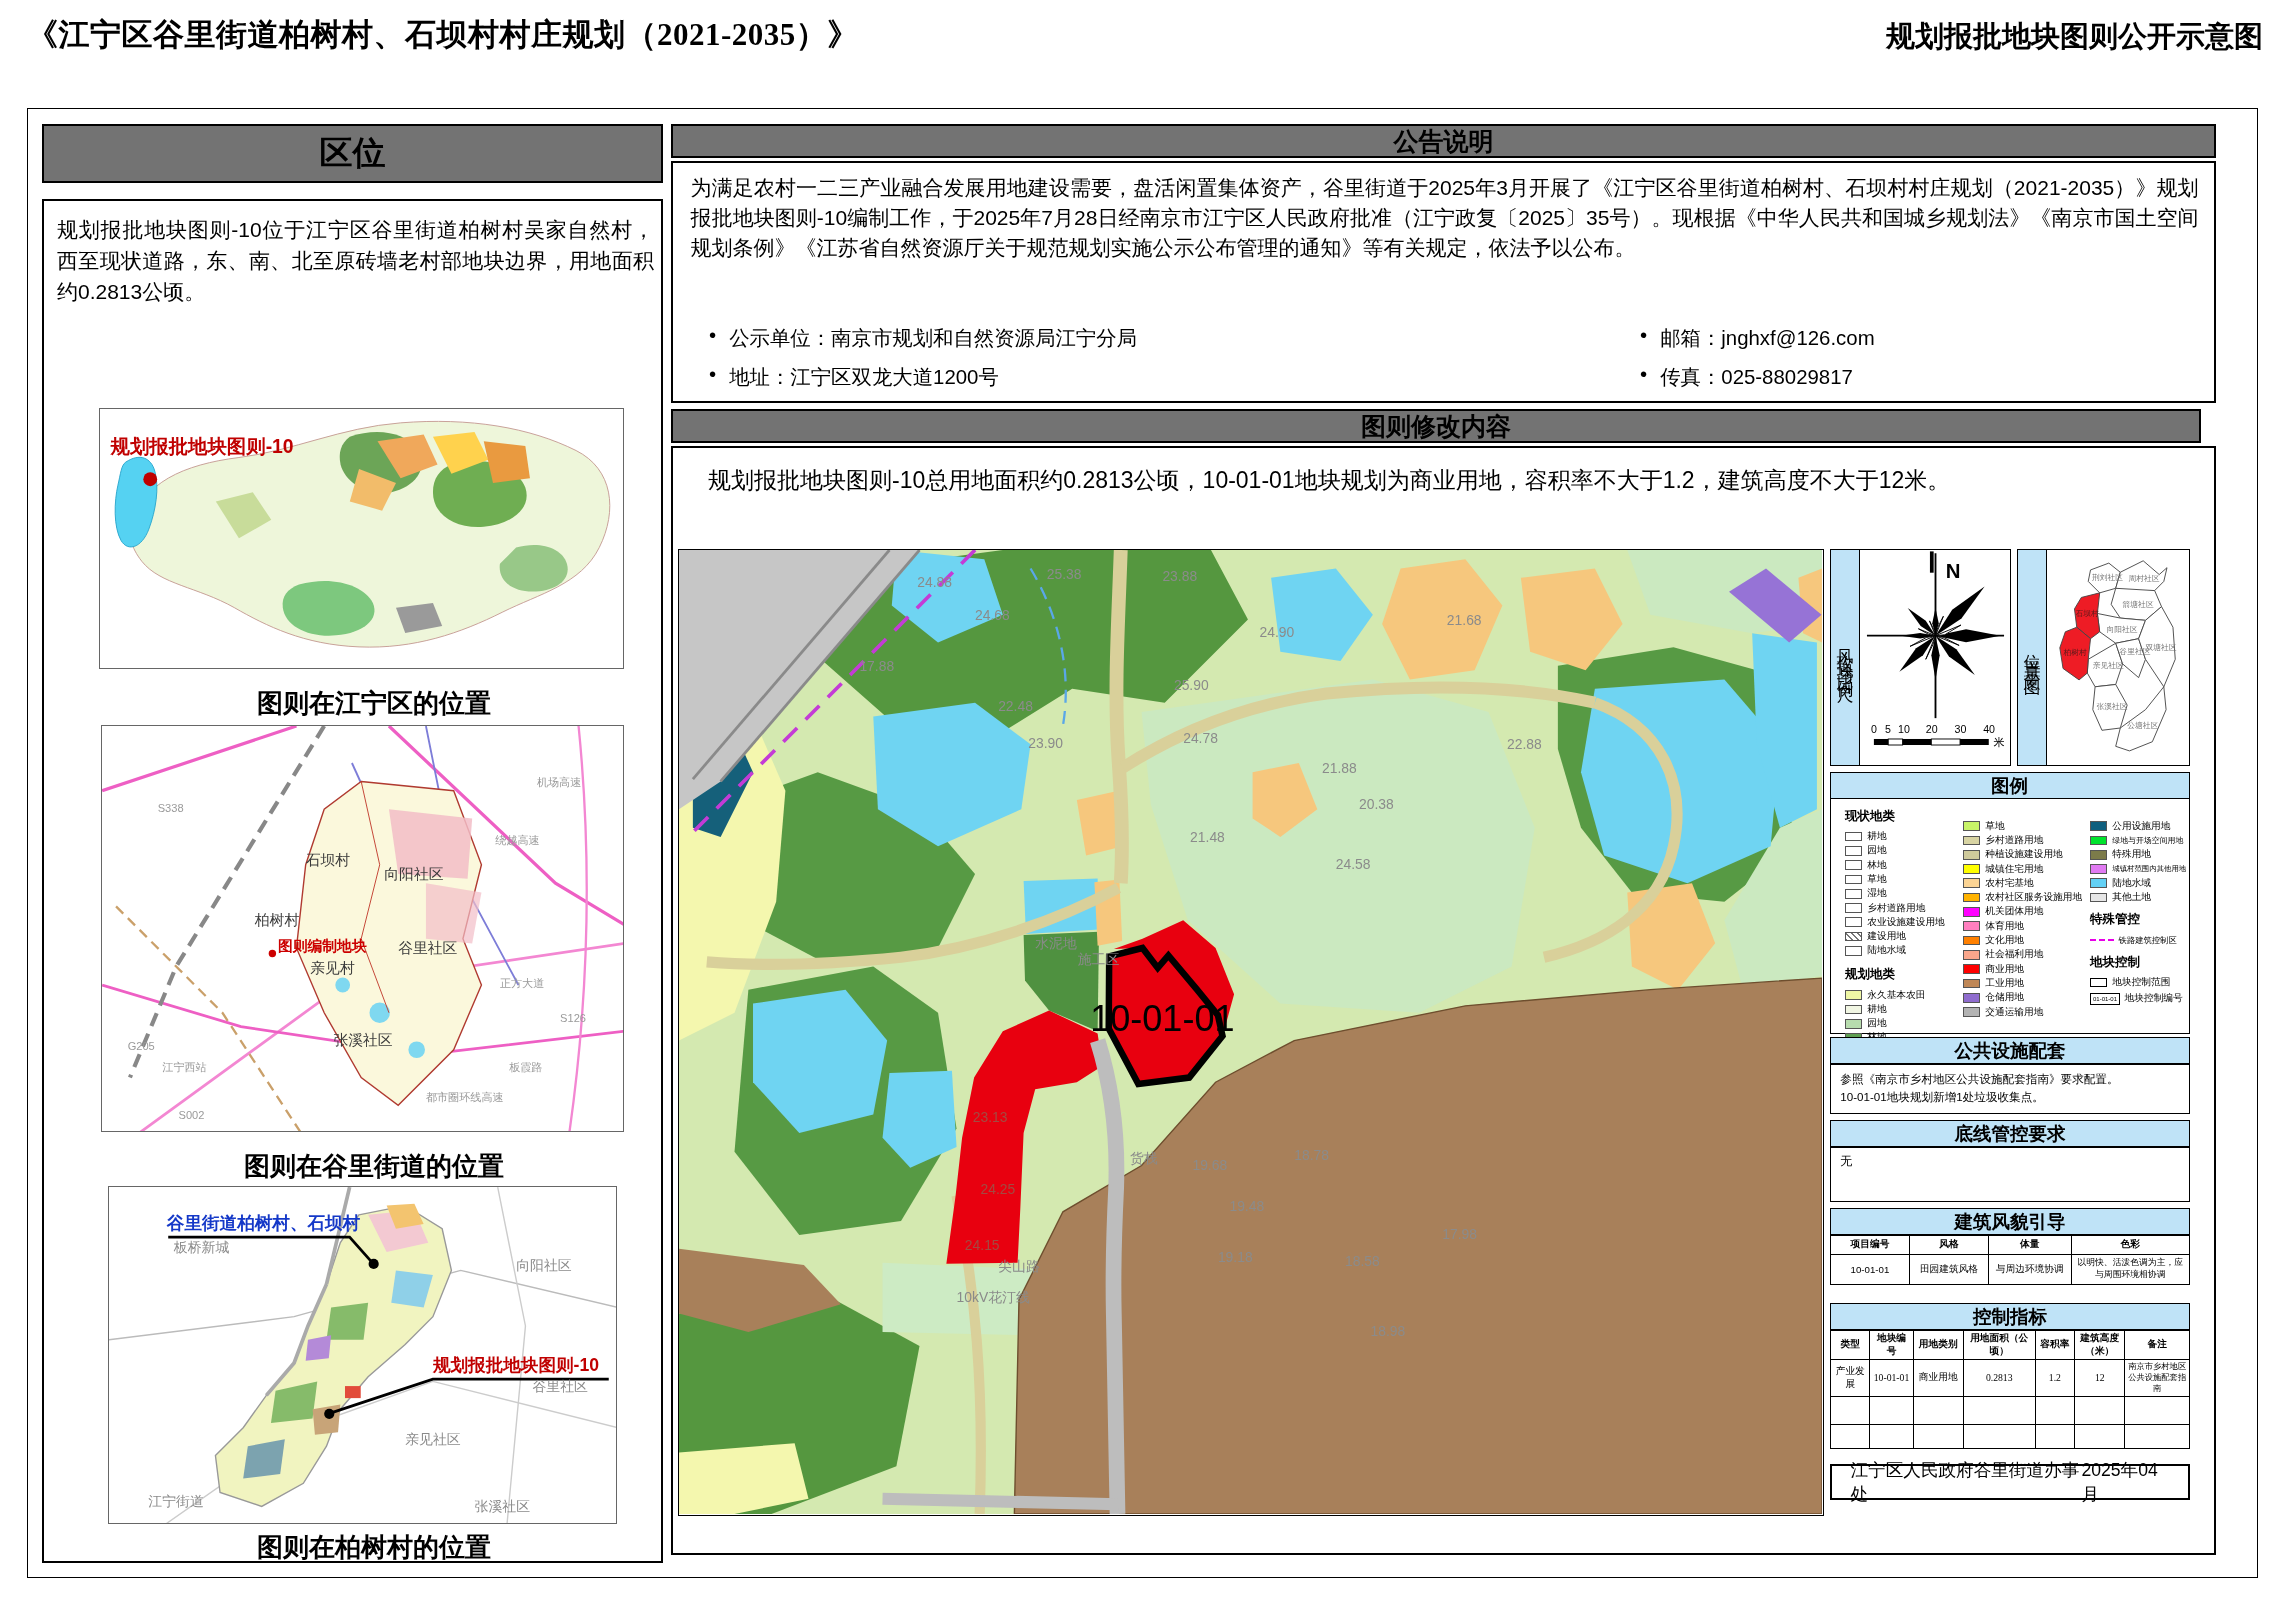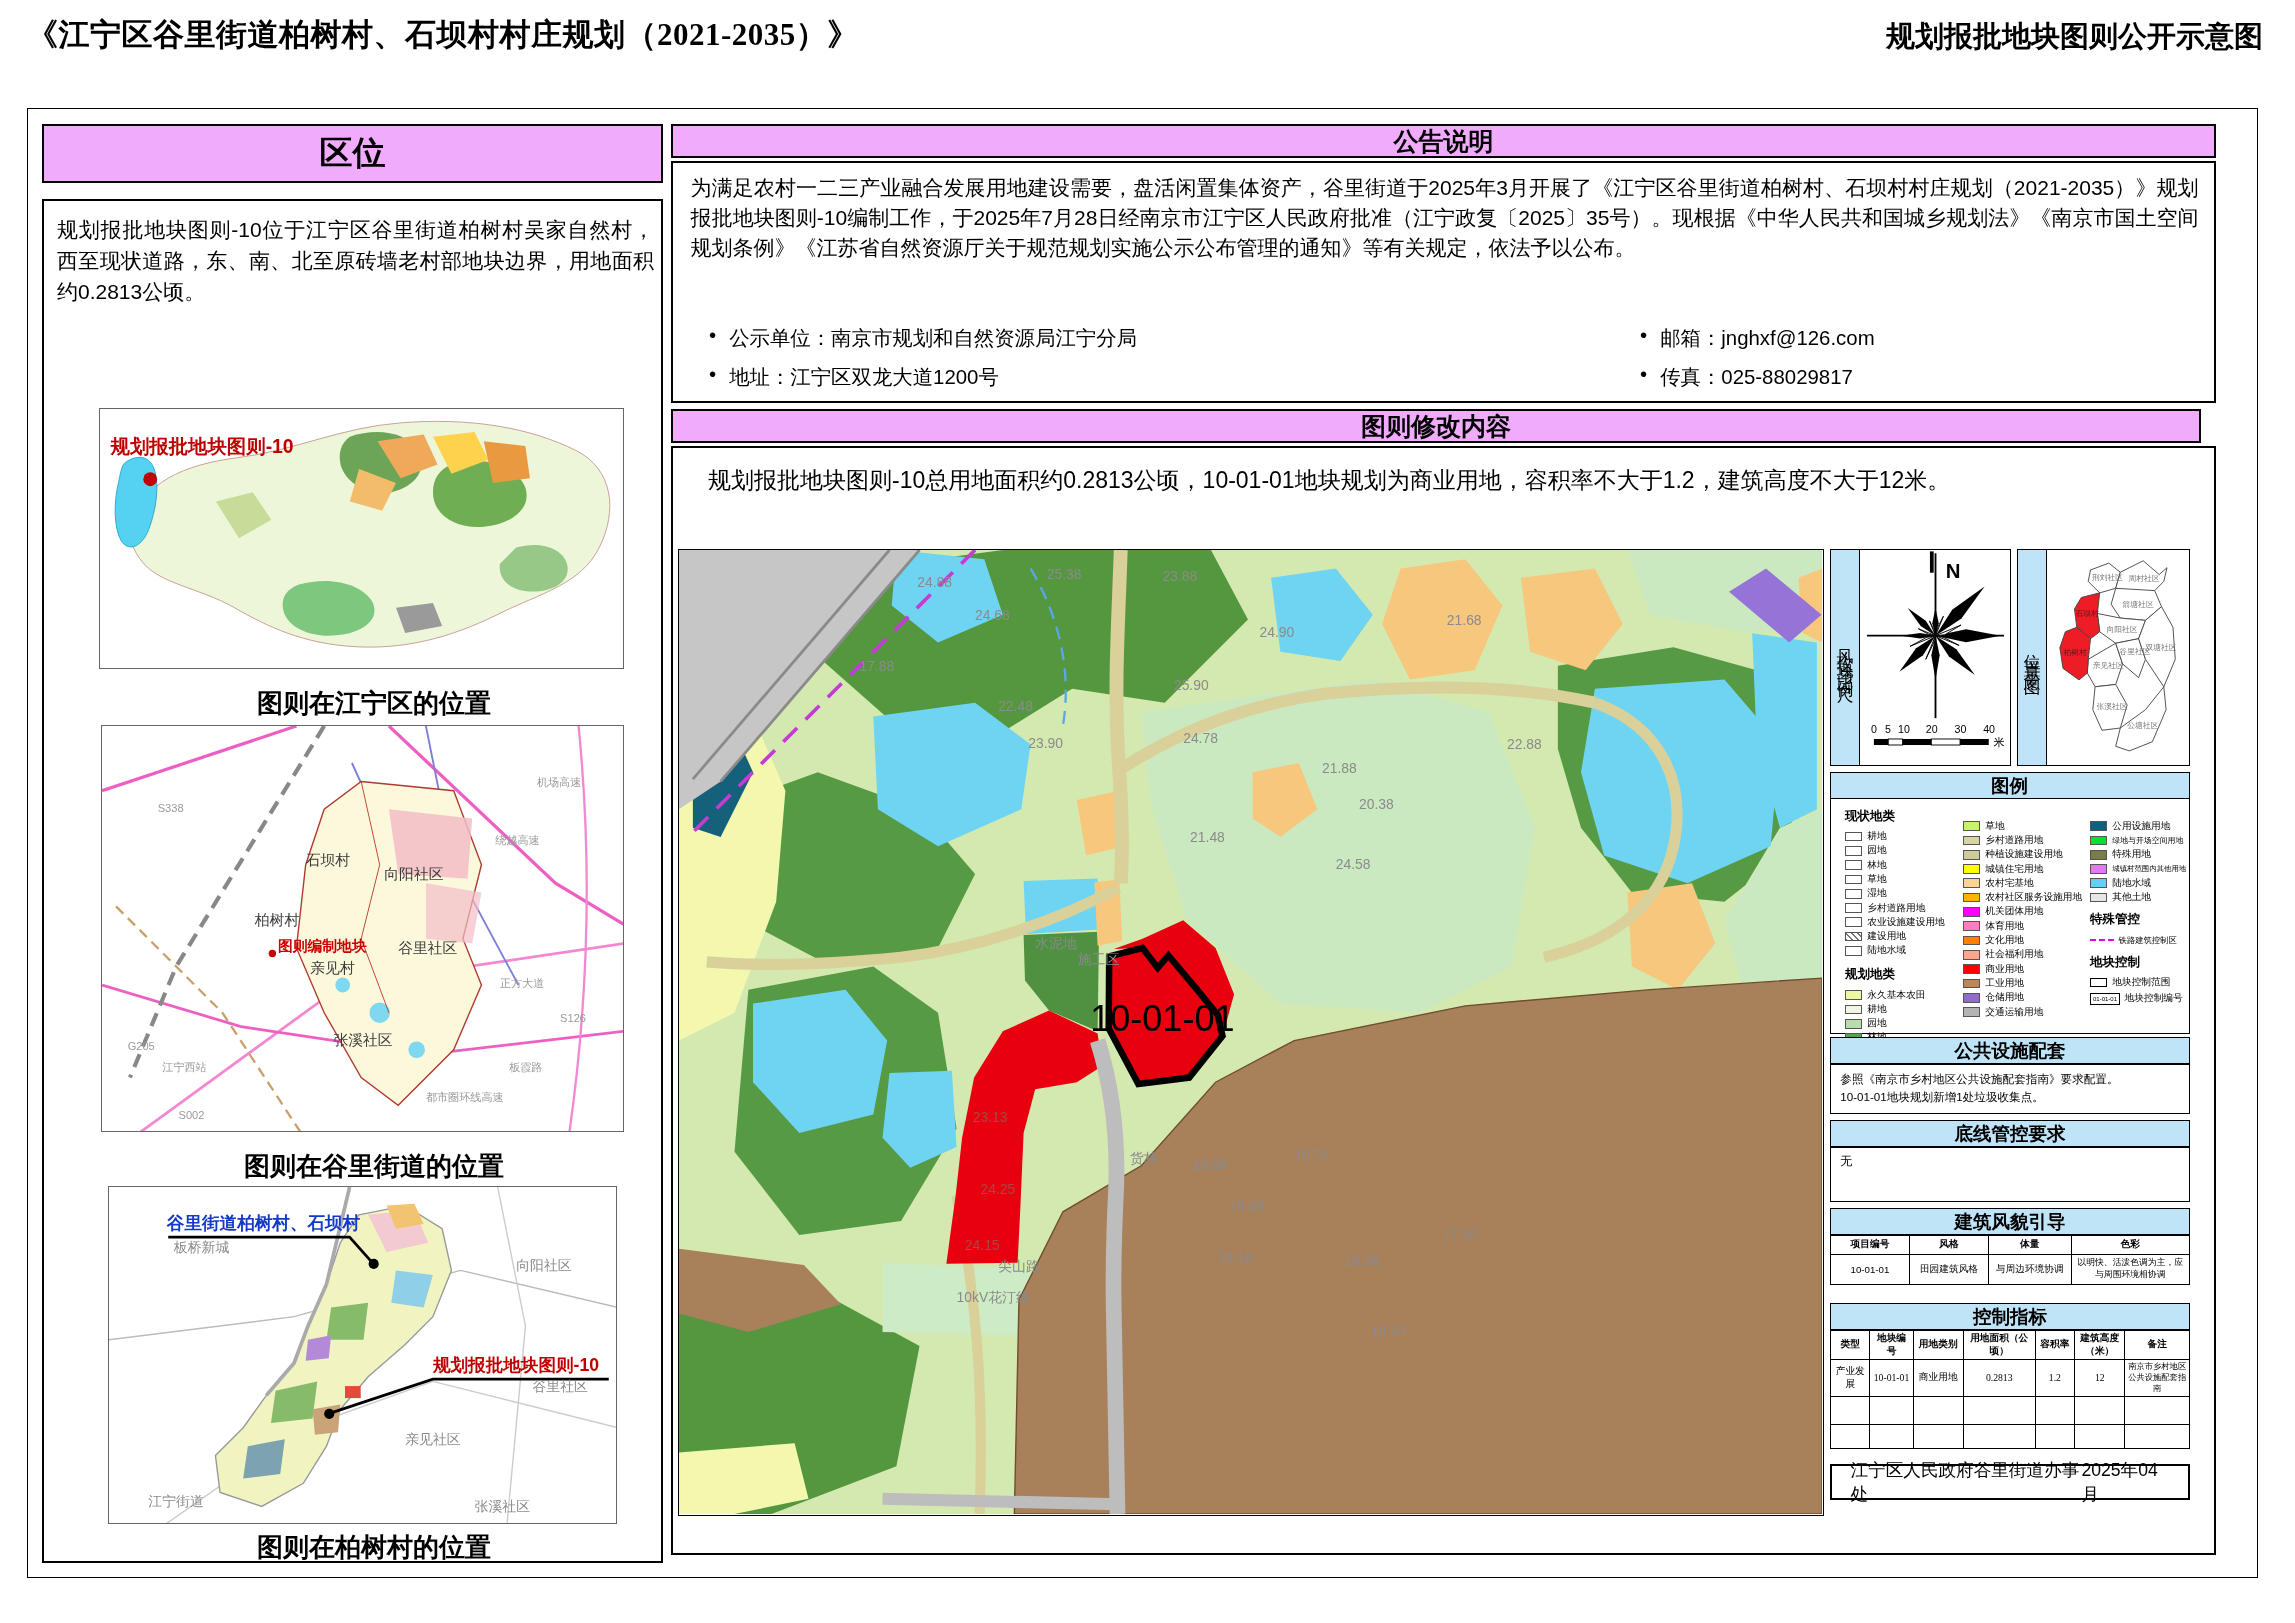--- a/index.html
+++ b/index.html
@@ -3,21 +3,21 @@
 <meta charset="utf-8">
 <style>
   * { margin:0; padding:0; box-sizing:border-box; }
   html,body { width:2295px; height:1623px; background:#ffffff;
     font-family:"Liberation Sans","DejaVu Sans",sans-serif; color:#000; }
   #page { position:relative; width:2295px; height:1623px; overflow:hidden; background:#fff; }
   .abs { position:absolute; }
   .title-left { font-size:31px; font-weight:bold; letter-spacing:0.5px;font-family:Liberation Serif, serif; }
   .title-right { font-size:29px; font-weight:bold; text-align:right; }
   .outer-frame { border:1.9px solid #000; }
-  .bar { background:#f0abfc; border:2.3px solid #000; display:flex; align-items:center; justify-content:center; font-weight:bold; }
+  .bar { background:#737373; border:2.3px solid #000; display:flex; align-items:center; justify-content:center; font-weight:bold; }
   .bar-lg { font-size:33px; }
   .bar-md { font-size:25px; }
   .bar-sm { font-size:18.5px; background:#bfe3f7; border:1.4px solid #000; }
   .wbox { background:#fff; border:2.3px solid #000; }
   .wbox-thin { background:#fff; border:1.4px solid #000; }
   .para { font-size:21px; line-height:1.48; text-align:justify; }
   .caption { font-size:26px; font-weight:bold; text-align:center;margin-left:22px; }
   .mapframe { border:1.4px solid #666; background:#fff; overflow:hidden; }
   .bullet { font-size:20.4px; display:flex; align-items:flex-start; }
   .bullet .dot { font-size:20.4px; margin-right:13px; }

